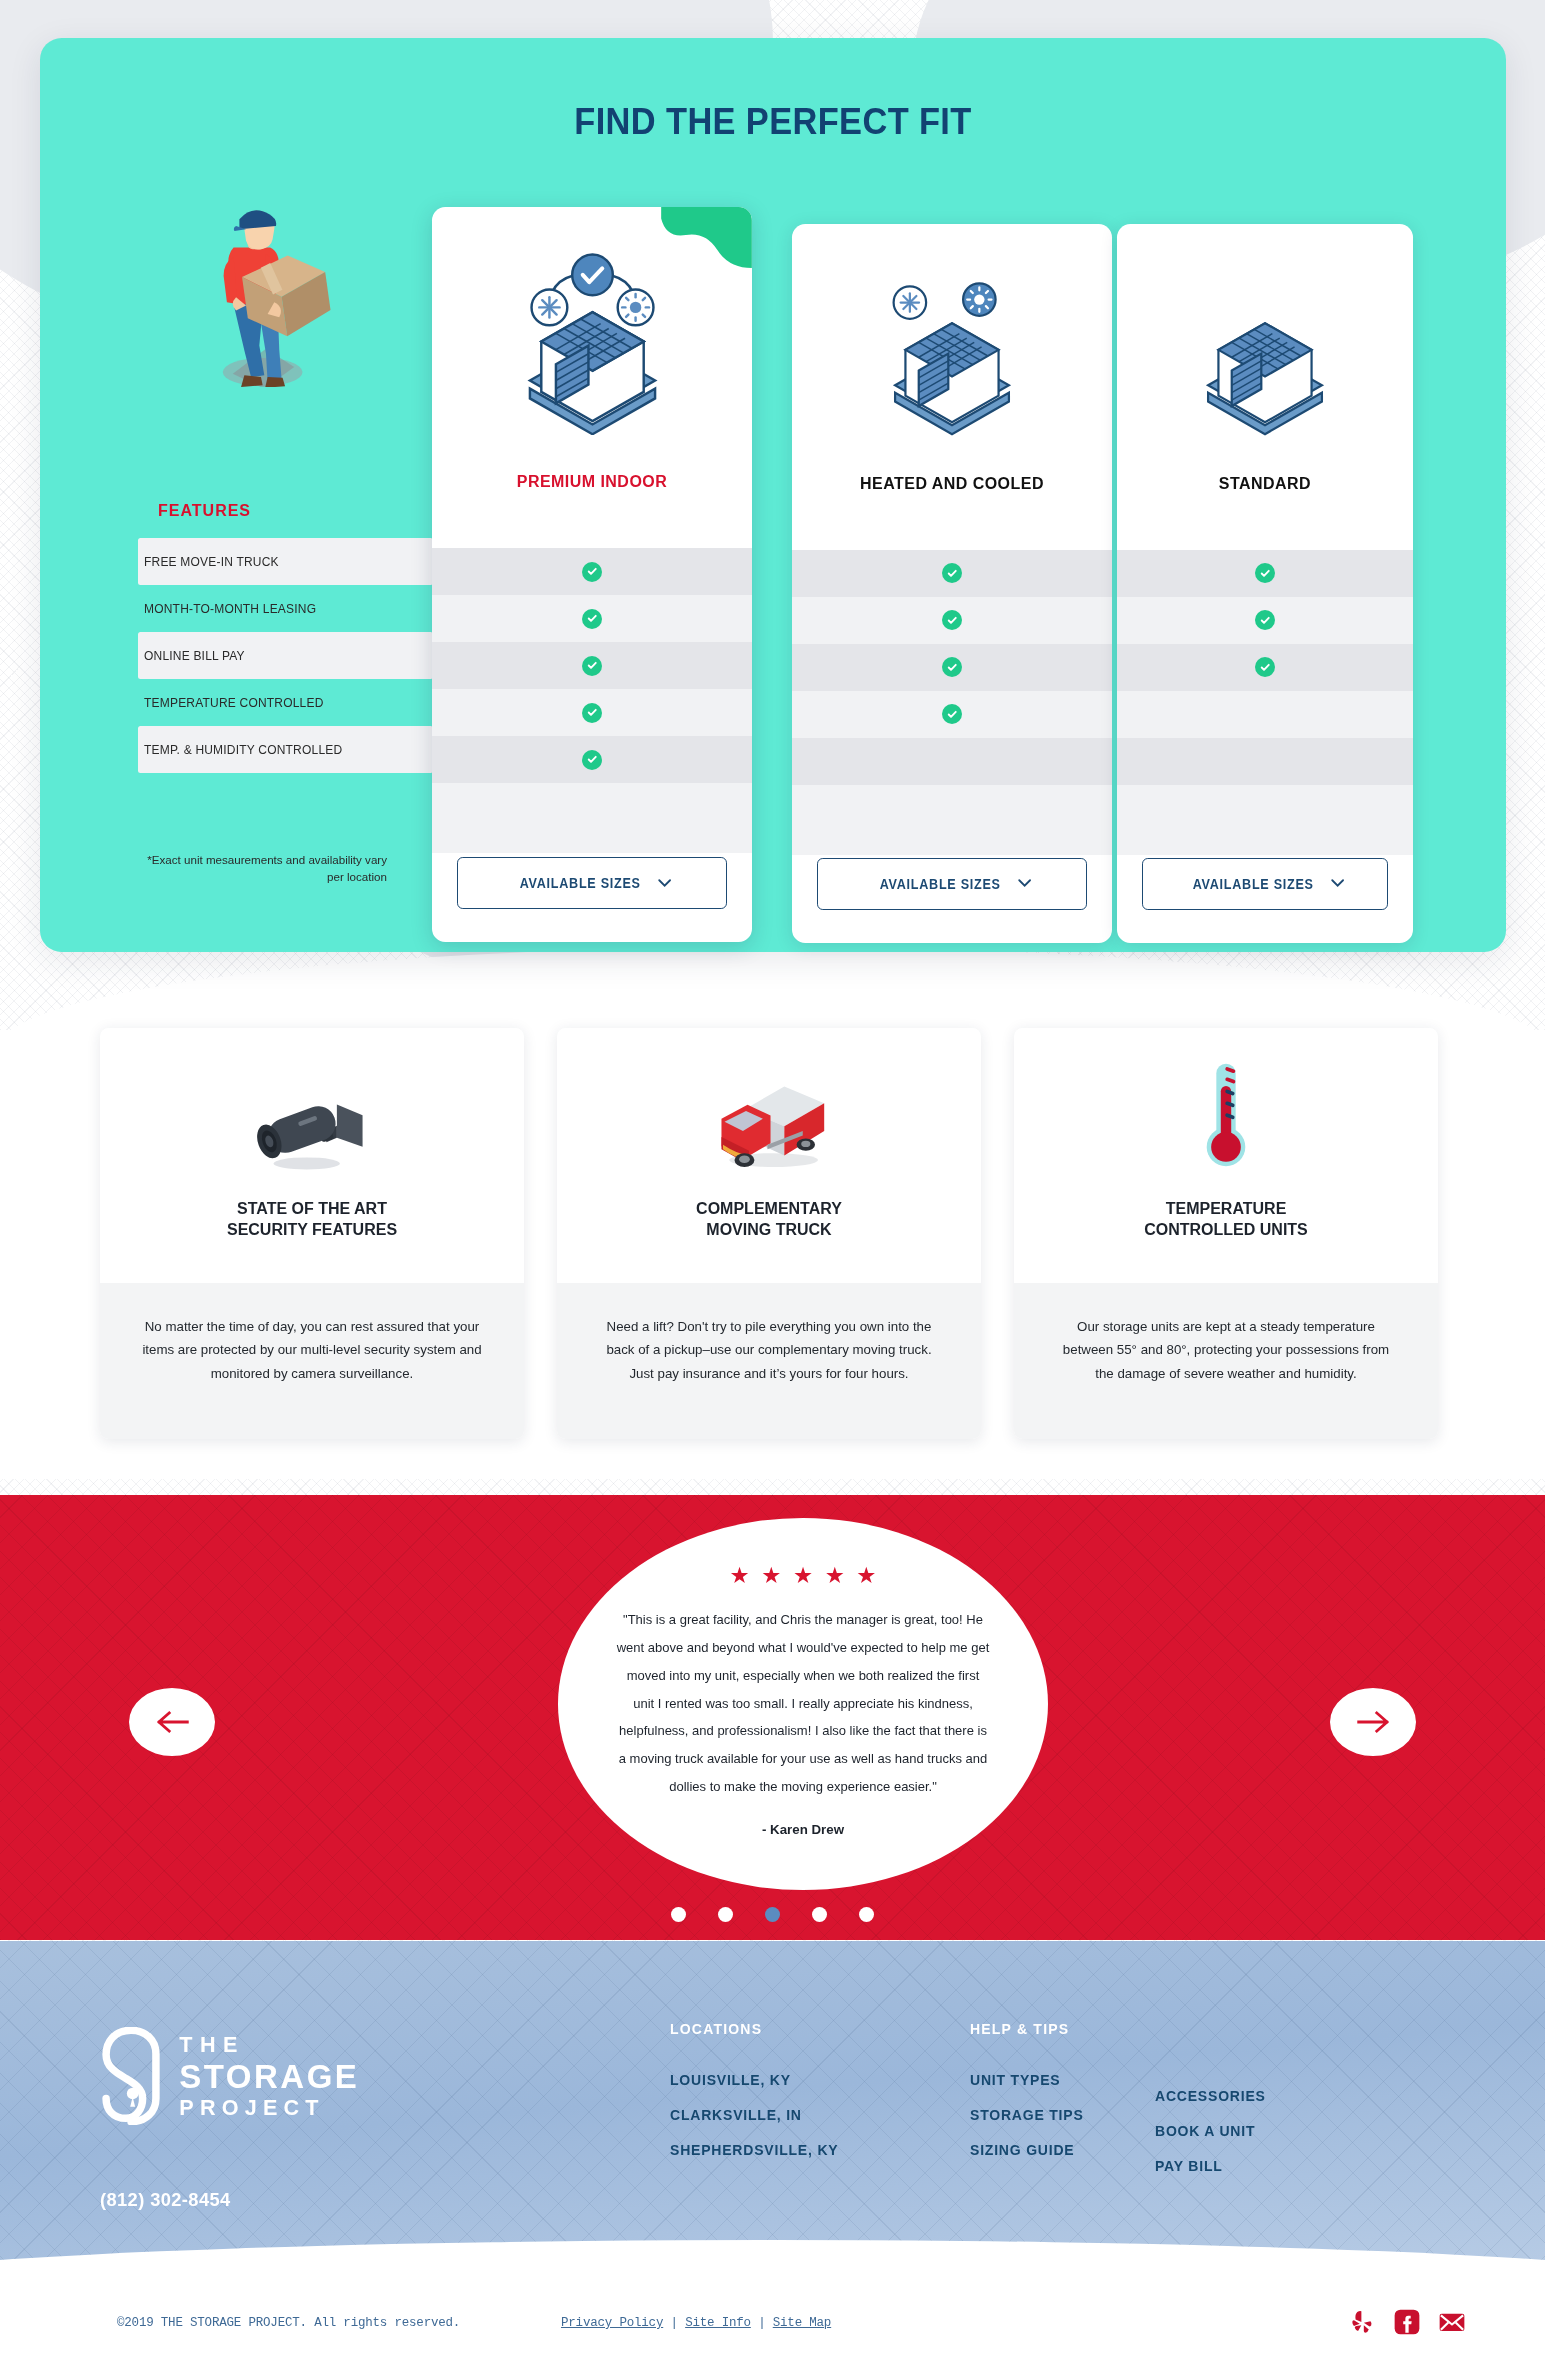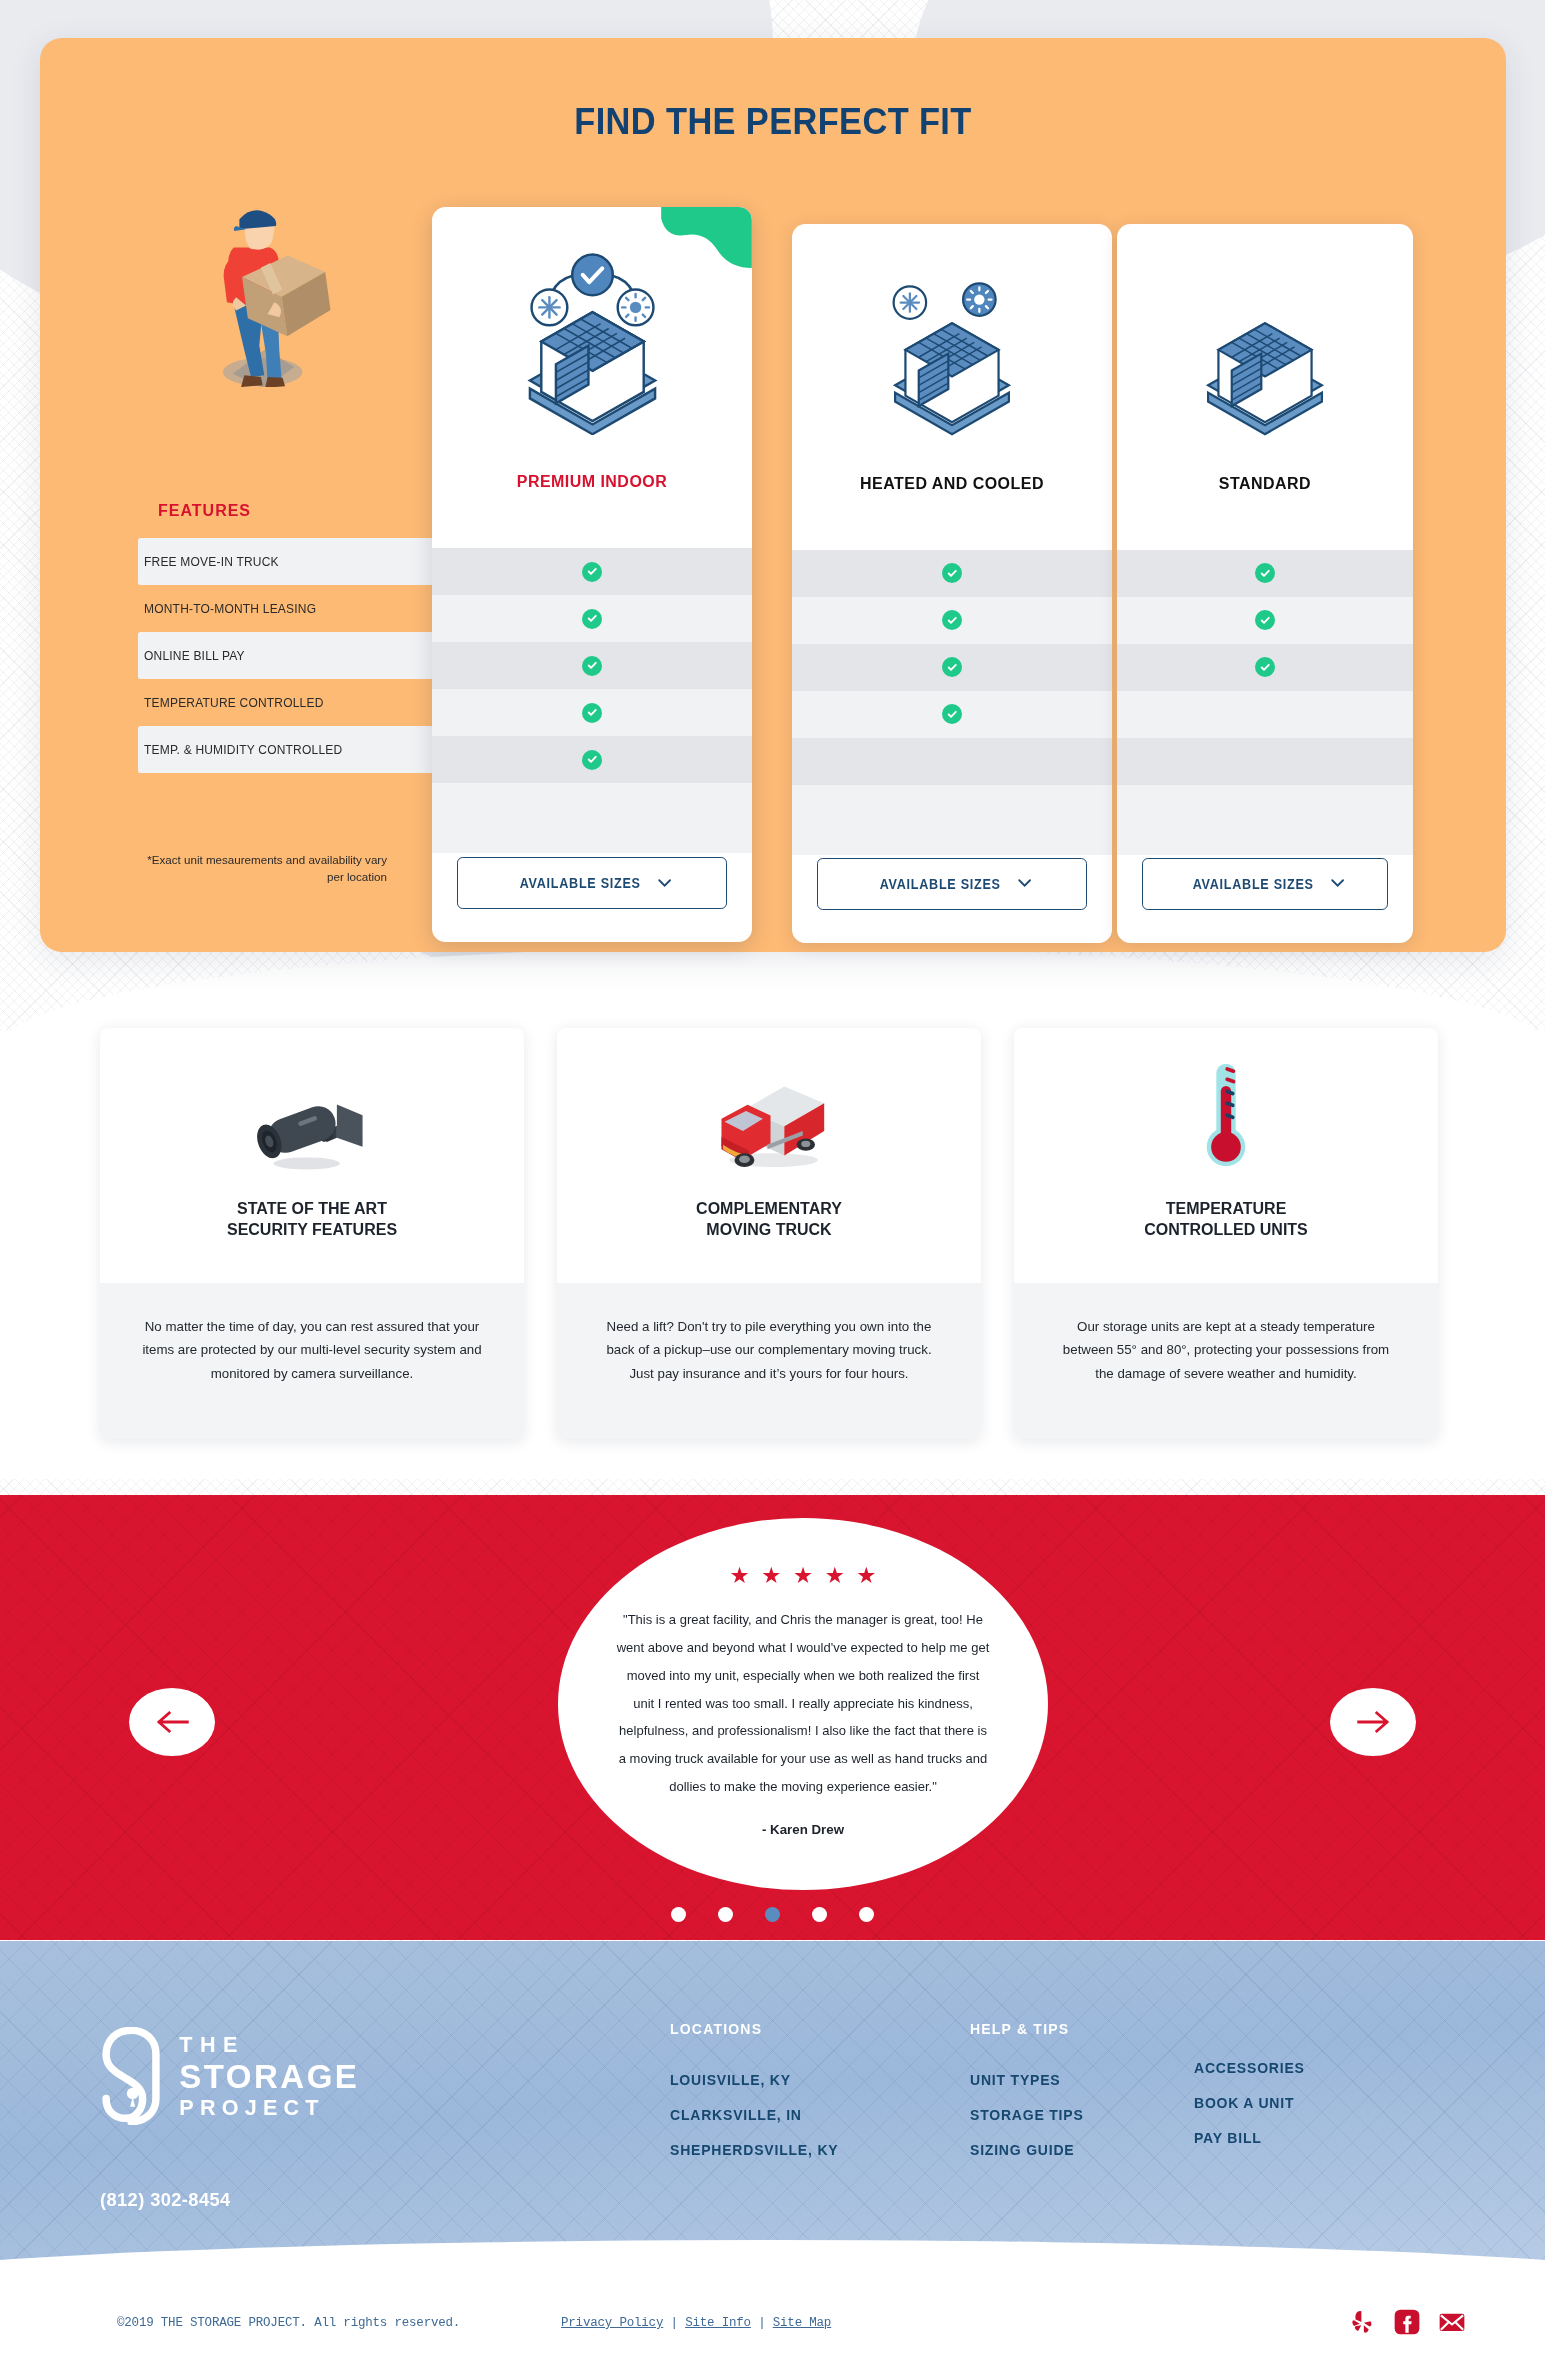--- a/index.html
+++ b/index.html
@@ -30,21 +30,21 @@
     position:absolute; left:0; right:0; top:947px; height:515px; background:#ffffff;
     border-radius:50% 50% 0 0 / 100px 100px 0 0;
   }
   .bg-white-bottom2 {
     position:absolute; left:0; right:0; top:1030px; height:449px; background:#ffffff;
   }
 
   
   .panel {
     position:absolute; left:40px; top:38px; width:1466px; height:914px;
-    background:#fdba74; border-radius:21.6px;
+    background:#5eead4; border-radius:21.6px;
     box-shadow:0 8.3px 33px rgba(30,40,70,.10);
     z-index:5;
   }
   .panel-title {
     text-align:center; margin-top:63px;
     font-size:37px; font-weight:bold; letter-spacing:0.4px;
     color:#124272;
     font-family:"Liberation Sans", sans-serif;
     font-stretch:condensed;
     transform:scaleX(.93); transform-origin:center;
@@ -197,21 +197,21 @@
   .phone { position:absolute; left:100px; top:248px; color:#fff; font-size:18.3px; font-weight:bold; letter-spacing:0.4px; }
 
   .fcol { position:absolute; top:80px; }
   .fcol-head { color:#fff; font-weight:bold; font-size:14px; letter-spacing:1.2px; margin-bottom:35px; font-stretch:condensed; }
   .fcol a, .fcol .fitem {
     display:block; color:#16486f; font-weight:bold; font-size:14px;
     letter-spacing:0.8px; margin-bottom:19px; text-decoration:none; font-stretch:condensed;
   }
   .fcol.locations { left:670px; }
   .fcol.help { left:970px; }
-  .fcol.help2 { left:1155px; top:68px;margin-left:39px; }
+  .fcol.help2 { left:1155px; top:96px; }
   .fcol.help2 .fcol-head { visibility:hidden; }
 
   .copybar { position:absolute; left:0; top:2286px; width:1545px; height:91px; background:#fff; z-index:7; }
   .copyright {
     position:absolute; left:101px; top:30px; font-size:12.5px; color:#3f6a96;
     font-family:"Liberation Mono", monospace; letter-spacing:-0.2px;margin-left:16px;
   }
   .legal {
     position:absolute; left:561px; top:30px; font-size:12.5px; color:#3f6a96;
     font-family:"Liberation Mono", monospace; letter-spacing:-0.2px;

